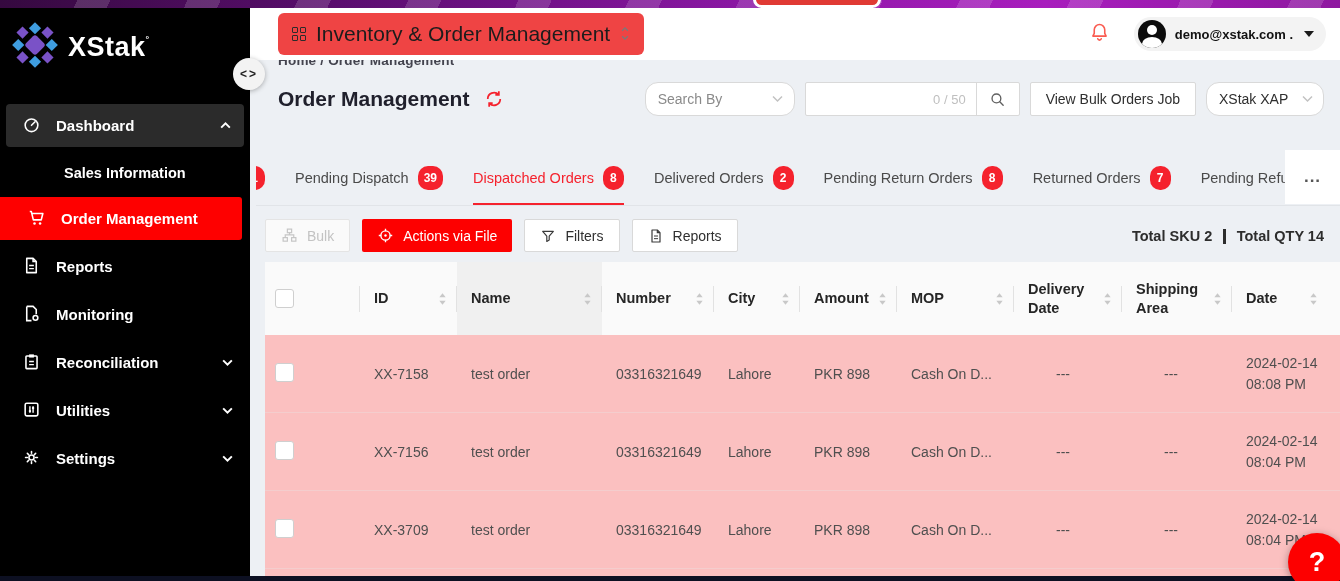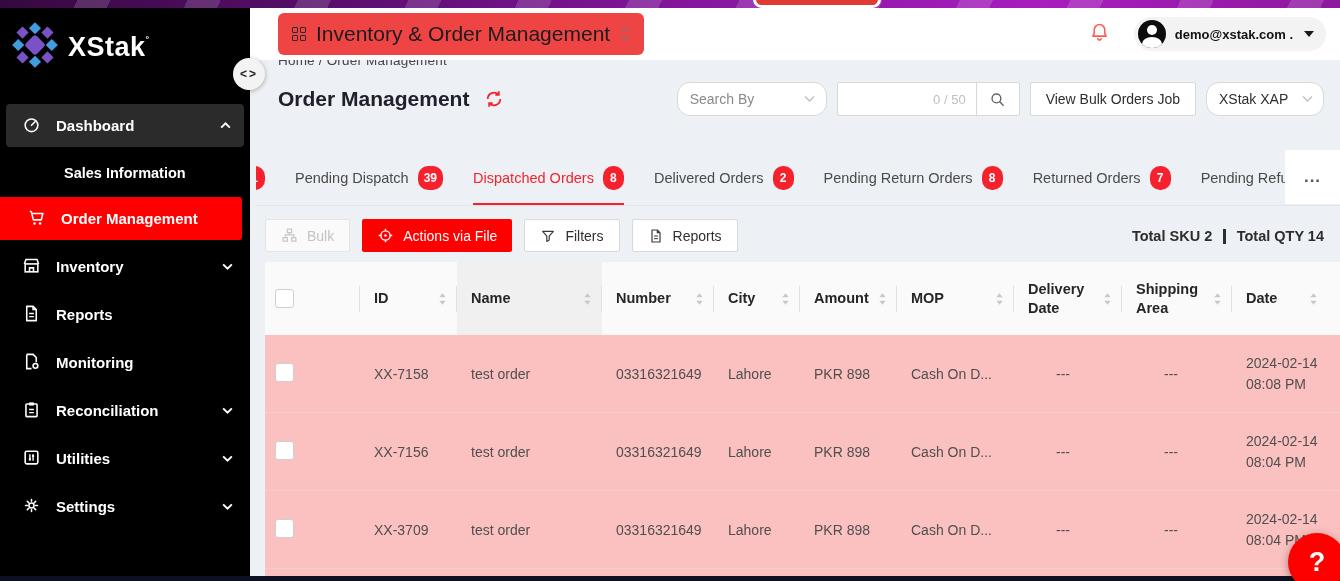--- a/index.html
+++ b/index.html
@@ -44,31 +44,31 @@
   .topbar-right{margin-left:auto;display:flex;align-items:center;gap:24px;}
   .user-pill{display:flex;align-items:center;gap:9px;background:#f3f3f3;border-radius:20px;
     padding:3px 12px 3px 4px;cursor:pointer;}
   .avatar{width:28px;height:28px;border-radius:50%;background:#0c0c0c;position:relative;overflow:hidden;}
   .avatar::before{content:'';position:absolute;top:5px;left:9px;width:10px;height:10px;border-radius:50%;background:#fff;}
   .avatar::after{content:'';position:absolute;top:17px;left:4px;width:20px;height:14px;border-radius:50%;background:#fff;}
   .user-email{font-size:13px;font-weight:bold;color:#111;}
   .caret-down{width:0;height:0;border-left:5px solid transparent;border-right:5px solid transparent;
     border-top:6px solid #1a1a1a;margin-left:2px;}
 
-  .breadcrumb-clip{position:absolute;top:52px;left:28px;height:11px;overflow:hidden;z-index:1;}
+  .breadcrumb-clip{position:absolute;top:52px;left:28px;height:11px;overflow:hidden;z-index:1;font-weight:bold;}
   .breadcrumb-clip span{display:block;margin-top:-7px;font-size:13.5px;color:#44444f;letter-spacing:.2px;}
 
   .title-row{position:absolute;top:72px;left:28px;right:16px;height:38px;display:flex;align-items:center;}
   .page-title{font-size:21px;color:#20202c;font-weight:bold;margin:0;}
   .refresh{margin-left:15px;display:flex;cursor:pointer;}
   .header-controls{margin-left:auto;display:flex;align-items:center;gap:10px;}
   .ctl-select{height:34px;background:#fff;border:1px solid #d9d9d9;display:flex;align-items:center;
     padding:0 11px 0 12px;font-size:14px;border-radius:13px;box-sizing:border-box;cursor:pointer;}
   .searchby{width:150px;color:#8a8a8a;justify-content:space-between;}
-  .search-wrap{width:183px;height:34px;background:#fff;border:1px solid #d9d9d9;border-radius:2px;
+  .search-wrap{width:215px;height:34px;background:#fff;border:1px solid #d9d9d9;border-radius:2px;
     display:flex;align-items:center;box-sizing:border-box;}
   .search-wrap input{flex:1;min-width:0;border:none;outline:none;padding:0 8px;font-size:14px;
     font-family:"Liberation Sans",sans-serif;background:transparent;}
   .counter{color:#bfbfbf;font-size:13px;padding-right:10px;white-space:nowrap;}
   .search-btn{width:42px;align-self:stretch;border-left:1px solid #d9d9d9;display:flex;
     align-items:center;justify-content:center;cursor:pointer;}
   .btn{height:34px;background:#fff;border:1px solid #d9d9d9;border-radius:2px;font-size:14px;
     color:#2f2f2f;display:flex;align-items:center;padding:0 15px;box-sizing:border-box;cursor:pointer;white-space:nowrap;}
   .xap-select{width:118px;justify-content:space-between;color:#2f2f2f;padding-right:10px;}
 
@@ -173,35 +173,20 @@
         <span>
           <svg width="19" height="19" viewBox="0 0 24 24">
               <circle cx="9.5" cy="19.5" r="1.6" fill="#fff"></circle>
               <circle cx="16.5" cy="19.5" r="1.6" fill="#fff"></circle>
               <path d="M3.5 4.5h2L8 15h10l2-8H6" fill="none" stroke="#fff" stroke-width="2" stroke-linejoin="round"></path>
             </svg>
         </span>
         <span class="nav-label">Order Management</span>
       </div>
 
-      <div class="nav-item">
-        <span>
-          <svg width="19" height="19" viewBox="0 0 24 24">
-              <rect x="4" y="10" width="16" height="10" fill="none" stroke="#fff" stroke-width="2"></rect>
-              <path d="M3 10l2-5.5h14L21 10" fill="none" stroke="#fff" stroke-width="2" stroke-linejoin="round"></path>
-              <path d="M9.5 20v-5h5v5" fill="none" stroke="#fff" stroke-width="2"></path>
-            </svg>
-        </span>
-        <span class="nav-label">Inventory</span>
-        <span class="chev">
-          <svg width="13" height="13" viewBox="0 0 12 12">
-              <polyline points="2,4 6,8 10,4" fill="none" stroke="#fff" stroke-width="1.8"></polyline>
-            </svg>
-        </span>
-      </div>
 
       <div class="nav-item">
         <span>
           <svg width="19" height="19" viewBox="0 0 24 24">
               <path d="M6 3h8l4 4v14H6z" fill="none" stroke="#fff" stroke-width="2" stroke-linejoin="round"></path>
               <path d="M14 3v4h4" fill="none" stroke="#fff" stroke-width="2"></path>
               <path d="M9 12h6M9 16h6" stroke="#fff" stroke-width="1.6"></path>
             </svg>
         </span>
         <span class="nav-label">Reports</span>

